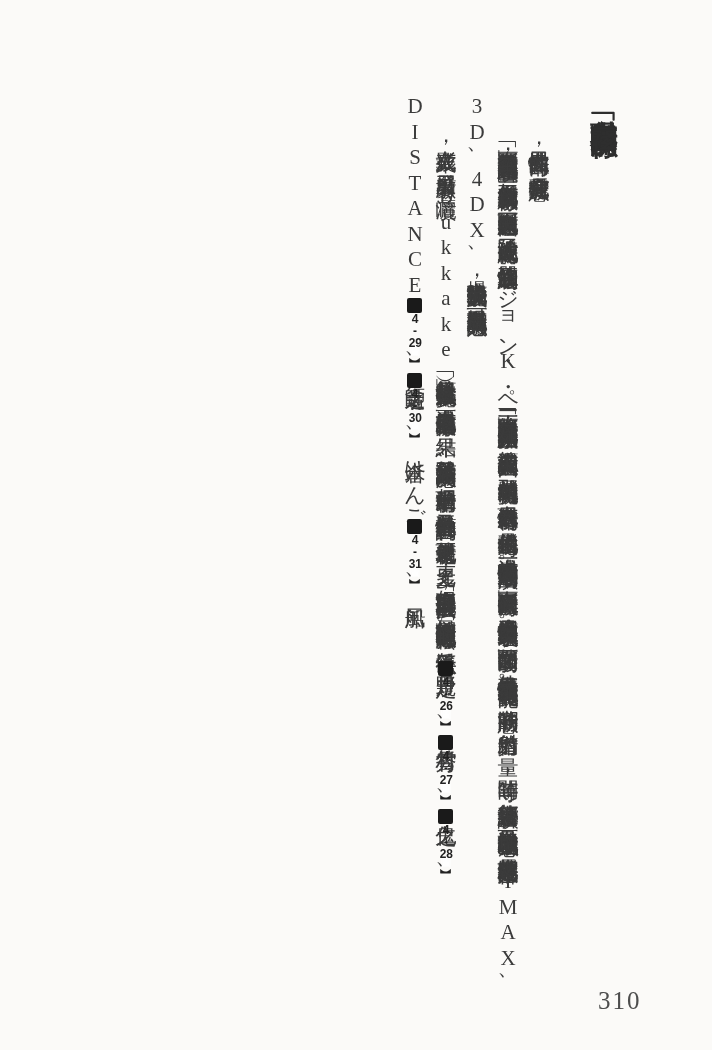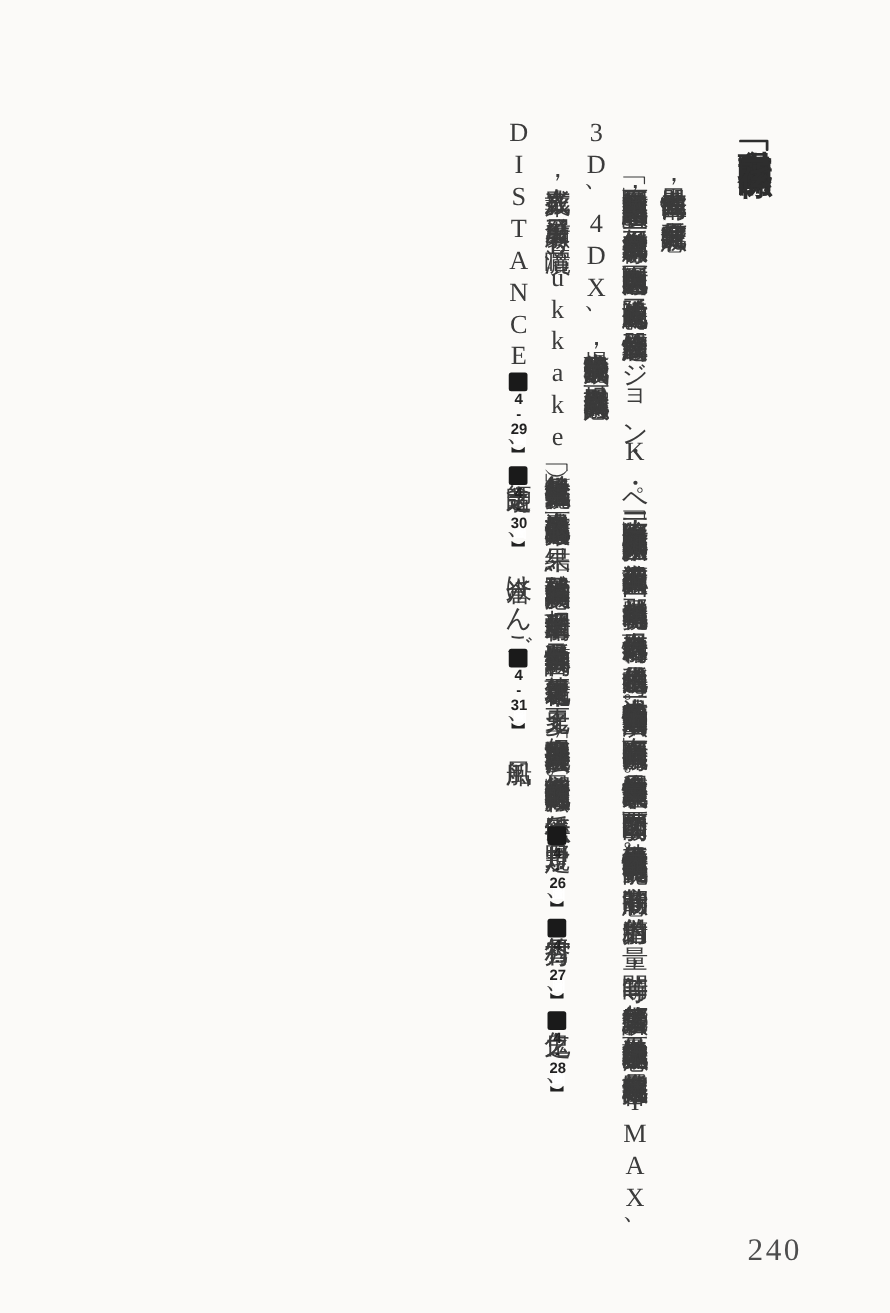--- a/index.html
+++ b/index.html
@@ -91,14 +91,14 @@
 
 <div class="page">
   <h1 class="chapter-title">內射表現與「斷面圖」的關係</h1>
 
   <div class="body-text">
       <p>男性性器在女性內部時，究竟是何種狀態呢？</p>
       <p>「斷面圖」的最大功用就是將這項訊息傳遞給讀者，但並不是所有描寫的狀態都一樣。斷面圖表現急速進化的原因，除了成人漫畫的硬蕊化、性器修正管制的趨緩、ジョン・<span class="upright">K</span>・ペー太等將「斷面圖」本身視為一種成人要素的作家陸續抬頭外，筆者認為還有一個很大的理由。那就是體內射精的視覺化。在表現男性的射精行為，也就是俗稱的收尾時，成人漫畫中常常會有跟女性一起達到高潮的演出。在「斷面圖」還未流行的時候，這大多是用女性的軀體反弓和痙攣來表現。然而「斷面圖」的發明，使直接看見男性在女性體內射精的行為有了視覺化的可能。高潮時的狀態、射精的力道、量、時間等等，都能直接傳達給讀者，而且資訊量的增加也能強化臨場感。就像電影院的杜比環場音效、<span class="upright">IMAX</span>、<span class="upright">3D</span>、<span class="upright">4DX</span>、爆音上映等視覺聽覺的加成，可以提高觀眾看電影時的融入感。</p>
       <p>在成人影業，發展出了顏射、噴灑（<span class="upright">Bukkake</span>）等「外射」收尾技法來強化視覺效果；而成人漫畫界也曾效仿這樣的策略。結果，雖然發展出了誇張的高潮反應、超乎常理的射精量、以及各種古怪異常的擬音詞，使射精表現更進化、更多元；但這麼豐富多元的「外射」表現技法，最後卻全被一個「斷面圖」表現的進化輕鬆打敗。千禧年以後，月野定規<span class="figref"><span>【</span><span class="figbox">圖</span><span class="tcy">4</span><span class="tcy">-</span><span class="tcy">26</span><span>】</span></span>、竹村雪秀<span class="figref"><span>【</span><span class="figbox">圖</span><span class="tcy">4</span><span class="tcy">-</span><span class="tcy">27</span><span>】</span></span>、鬼之仁<span class="figref"><span>【</span><span class="figbox">圖</span><span class="tcy">4</span><span class="tcy">-</span><span class="tcy">28</span><span>】</span></span>、<span class="upright">DISTANCE</span><span class="figref"><span>【</span><span class="figbox">圖</span><span class="tcy">4</span><span class="tcy">-</span><span class="tcy">29</span><span>】</span></span>、師走之翁<span class="figref"><span>【</span><span class="figbox">圖</span><span class="tcy">4</span><span class="tcy">-</span><span class="tcy">30</span><span>】</span></span>、米倉けんご<span class="figref"><span>【</span><span class="figbox">圖</span><span class="tcy">4</span><span class="tcy">-</span><span class="tcy">31</span><span>】</span></span>、風船</p>
     </div>
 
-  <div class="page-number">240</div>
+  <div class="page-number">310</div>
 </div>
 
 </body></html>

